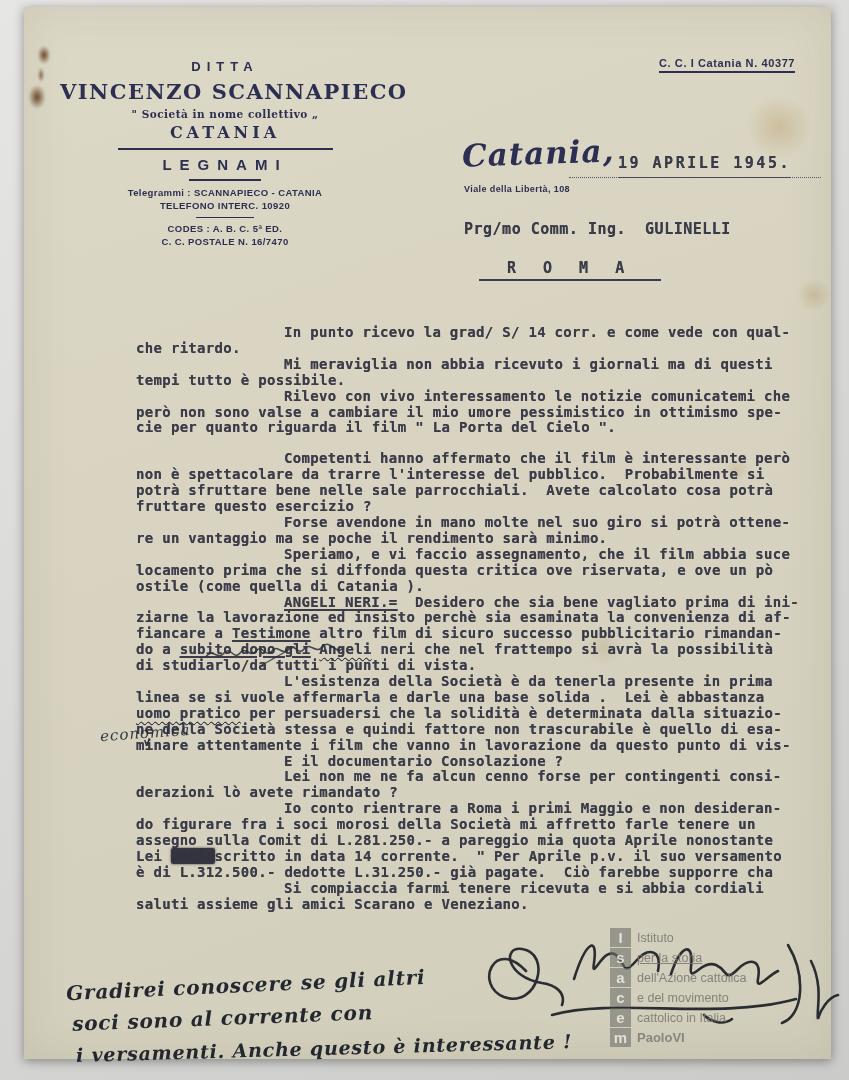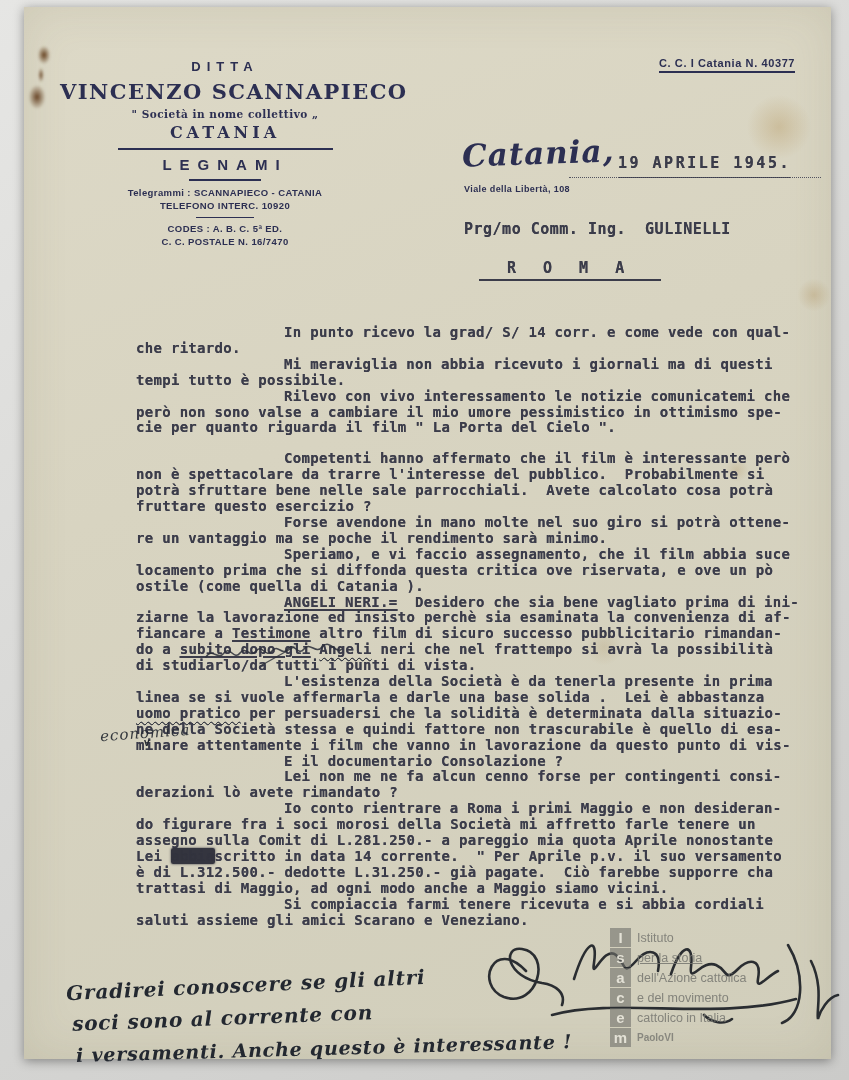--- a/index.html
+++ b/index.html
@@ -86,21 +86,21 @@
 
   
   .watermark{position:absolute;left:586px;top:921px;display:flex;gap:6px;align-items:flex-start;}
   .wm-letters{display:flex;flex-direction:column;gap:1px;}
   .wm-letters span{
     width:21px;height:19px;background:rgba(112,112,106,.6);
     color:rgba(235,233,222,.9);font-weight:700;font-size:15px;line-height:19px;text-align:center;
   }
   .wm-lines{font-size:12.5px;line-height:20px;color:rgba(118,118,112,.85);white-space:nowrap;}
   .wm-lines .wm-u{text-decoration:underline;}
-  .wm-lines .wm-b{font-size:10px;font-weight:700;color:rgba(118,118,112,.8);}
+  .wm-lines .wm-b{font-size:13px;font-weight:700;color:rgba(118,118,112,.8);}
 </style>
 </head>
 <body>
 
 <div class="photo">
   <div class="paper">
 
     <div class="stain rust"></div>
     <div class="stain spot1"></div>
     <div class="stain spot2"></div>
@@ -181,21 +181,20 @@
         <div class="para">
           <div class="line indent"><span>Lei non me ne fa alcun cenno forse per contingenti consi-</span></div>
           <div class="line"><span>derazioni lò avete rimandato ?</span></div>
         </div>
         <div class="para">
           <div class="line indent"><span>Io conto rientrare a Roma i primi Maggio e non desideran-</span></div>
           <div class="line"><span>do figurare fra i soci morosi della Società mi affretto farle tenere un</span></div>
           <div class="line"><span>assegno sulla Comit di L.281.250.- a pareggio mia quota Aprile nonostante</span></div>
           <div class="line"><span>Lei </span><span class="x">abbia</span><span>scritto in data 14 corrente.  " Per Aprile p.v. il suo versamento</span></div>
           <div class="line"><span>è di L.312.500.- dedotte L.31.250.- già pagate.  Ciò farebbe supporre cha</span></div>
-          <div class="line"><span>trattasi di Maggio, ad ogni modo anche a Maggio siamo vicini.</span></div>
         </div>
         <div class="para">
           <div class="line indent"><span>Si compiaccia farmi tenere ricevuta e si abbia cordiali</span></div>
           <div class="line"><span>saluti assieme gli amici Scarano e Veneziano.</span></div>
         </div>
       </div>
 
     <div class="hand margin-word">economica</div>
     <div class="caret-mark">v</div>
 

